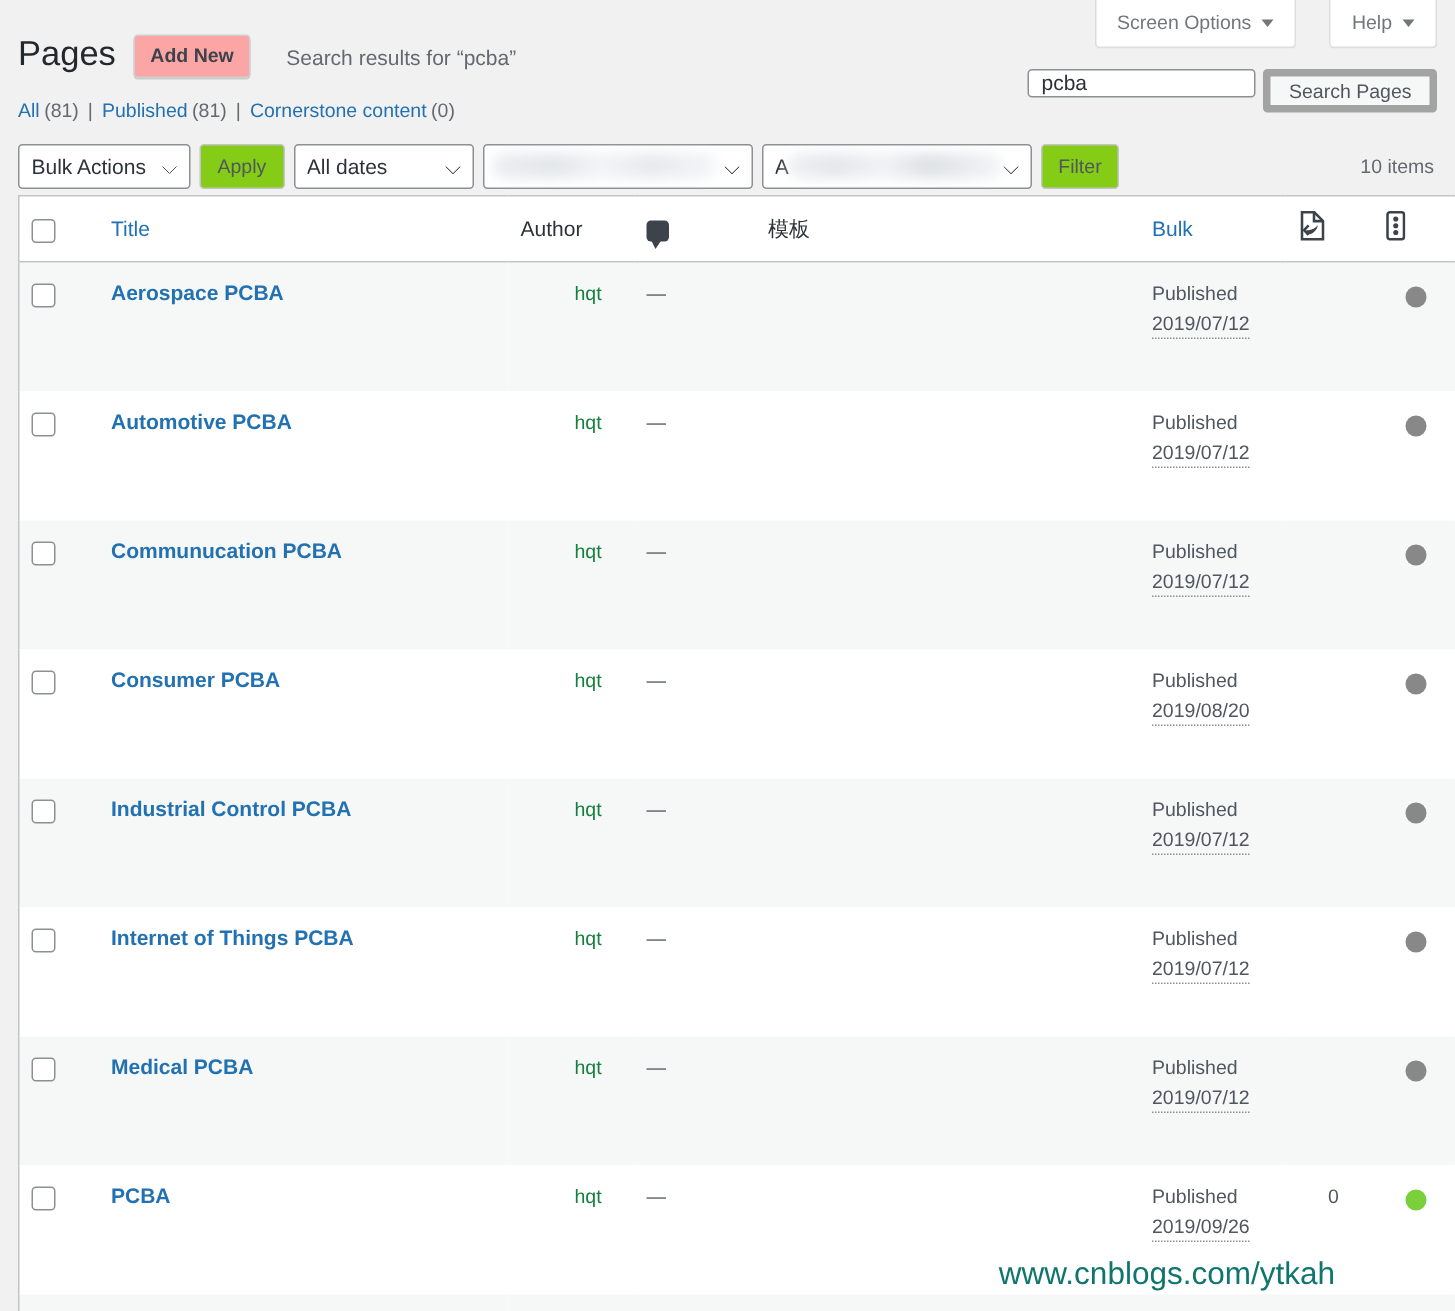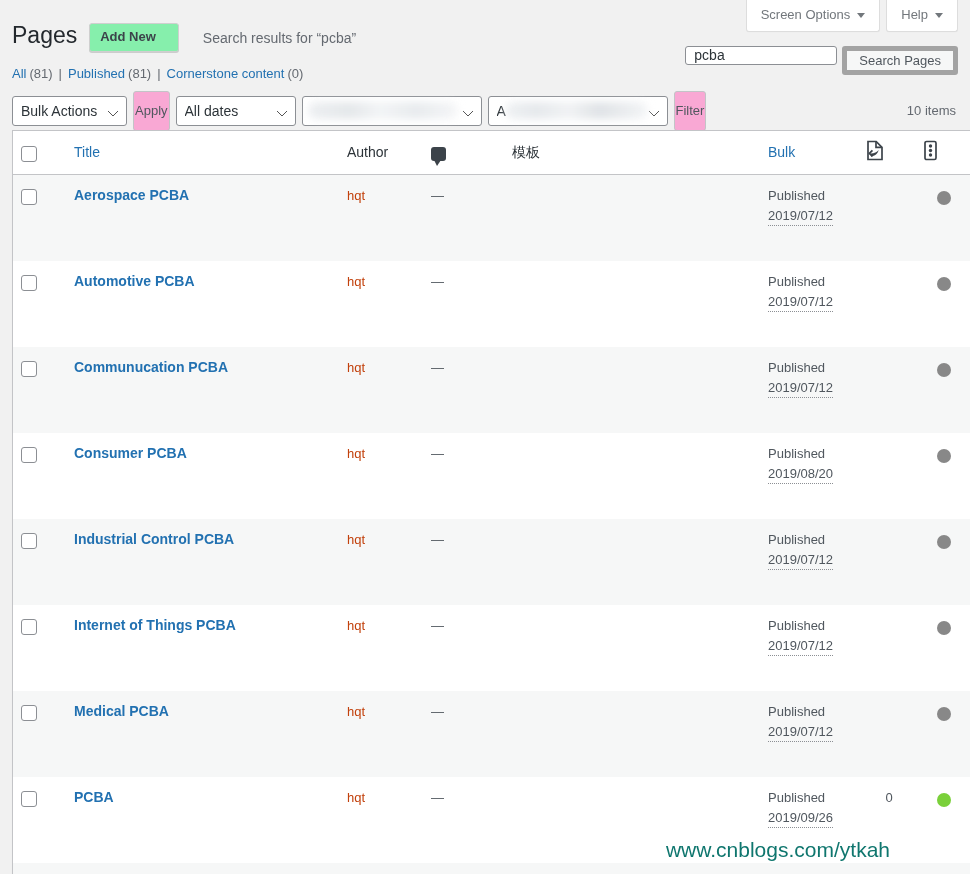--- a/index.html
+++ b/index.html
@@ -18,21 +18,21 @@
     overflow: hidden;
     position: relative;
   }
 
   
   .screen-meta-links {
     position: absolute;
     top: 0;
     right: 12px;
     display: flex;
-    gap: 6px;
+    gap: 22px;
     z-index: 20;
   }
   .screen-meta-toggle {
     background: #fff;
     border: 1px solid #ddd;
     border-top: none;
     border-radius: 0 0 3px 3px;
     padding: 5px 14px 6px 14px;
     font-size: 13px;
     color: #72777c;
@@ -70,26 +70,26 @@
   h1.page-title {
     font-size: 23px;
     font-weight: 400;
     line-height: 1.3;
     margin: 0;
     padding: 9px 0 4px 0;
     color: #23282d;
   }
   .page-title-action {
     margin-left: 12px;
-    background: #86efac;
+    background: #fca5a5;
     border: 1px solid #0071a1;
     border-color: #cfcfcf;
     color: #3c434a;
     border-radius: 3px;
-    padding: 4px 22px 5px 10px;
+    padding: 4px 10px 5px 10px;
     font-size: 13px;
     line-height: 1.4;
     text-decoration: none;
     cursor: pointer;
     font-weight: 600;
     box-shadow: 0 1px 0 #ccc;
     position: relative;
     top: -2px;
   }
   .subtitle {
@@ -201,28 +201,28 @@
     background-position: right 13px top 14px, right 8px top 14px;
     background-size: 5px 5px, 5px 5px;
     background-repeat: no-repeat;
   }
   select.bulk-select { width: 115px; }
   select.dates-select { width: 120px; }
   select.redacted-a { width: 180px; }
   select.redacted-b { width: 180px; }
 
   .wp-button {
-    background: #f9a8d4;
+    background: #84cc16;
     border: 1px solid #c3c4c7;
     border-radius: 3px;
     color: #50575e;
     font-size: 13px;
     font-family: inherit;
-    height: 40px;
-    padding: 0 1px;
+    height: 30px;
+    padding: 0 11px;
     cursor: pointer;
     white-space: nowrap;
   }
 
   
   .select-wrap { position: relative; display: inline-block; }
   .redact-blob {
     position: absolute;
     pointer-events: none;
     border-radius: 12px;
@@ -301,24 +301,25 @@
     font-size: 13px;
     color: #50575e;
   }
   td.col-title a.row-title {
     font-size: 14px;
     font-weight: 600;
     line-height: 1.4;
     display: block;
   }
   td.col-author a {
-    color: #c2410c;
+    color: #15803d;
     text-decoration: none;
     cursor: pointer;
     font-size: 13px;
+    margin-left: 36px;
   }
   td.col-comments { color: #50575e; }
   td.col-date {
     color: #50575e;
     font-size: 13px;
     line-height: 1.5;
   }
   td.col-date .post-state { display: block; }
   td.col-date abbr {
     display: block;

